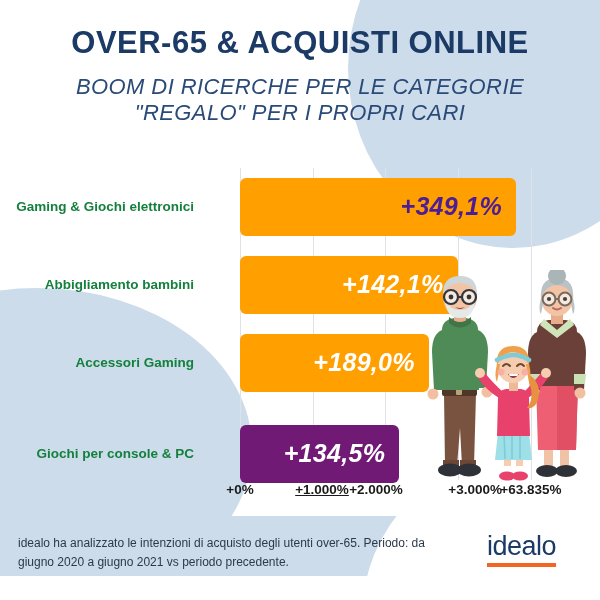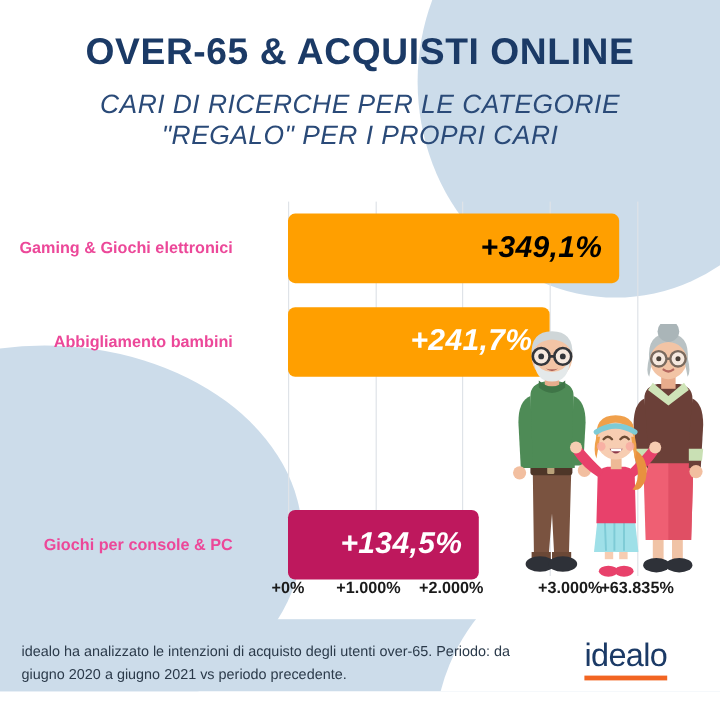--- a/index.html
+++ b/index.html
@@ -53,21 +53,21 @@
     display:flex;align-items:center;justify-content:flex-end;
     box-sizing:border-box;padding-right:14px;
   }
   .barval{
     color:#ffffff;font-size:25px;font-weight:bold;font-style:italic;
     letter-spacing:.3px;white-space:nowrap;
   }
   .catlabel{
     position:absolute;right:366px;height:100%;
     display:flex;align-items:center;justify-content:flex-end;
-    font-size:13.5px;font-weight:bold;color:#ec4899;white-space:nowrap;
+    font-size:13.5px;font-weight:bold;color:#15803d;white-space:nowrap;
   }
   #axis{
     position:absolute;left:240px;top:322px;width:320px;height:22px;
   }
   .tick{
     position:absolute;top:0;transform:translateX(-50%);
     font-size:13.5px;font-weight:bold;color:#1a1a1a;white-space:nowrap;
   }
 
   
@@ -91,54 +91,60 @@
 <div id="stage">
 
   <div class="blob" id="blob-topright"></div>
   <div class="blob" id="blob-left"></div>
   <div id="footer-band"></div>
   <div id="footer-notch"></div>
 
   <div id="header">
     <h1 id="title">OVER-65 &amp; ACQUISTI ONLINE</h1>
     <div id="subtitle">
-      <span>CARI DI RICERCHE PER LE CATEGORIE</span>
+      <span>BOOM DI RICERCHE PER LE CATEGORIE</span>
       <span>"REGALO" PER I PROPRI CARI</span>
     </div>
   </div>
 
   <div id="chart">
     <div id="plot">
         <div class="gridline" style="left: 0px;"></div>
         <div class="gridline" style="left: 72.7273px;"></div>
         <div class="gridline" style="left: 145.455px;"></div>
         <div class="gridline" style="left: 218.182px;"></div>
         <div class="gridline" style="left: 290.909px;"></div>
         <div class="rowwrap" style="top: 10.14px; height: 57.72px;">
           <div class="catlabel">Gaming &amp; Giochi elettronici</div>
           <div class="bar" style="width: 276px; background: rgb(255, 159, 0);">
-            <span class="barval" style="color: #000000;">+349,1%</span>
+            <span class="barval" style="color: #4c1d95;">+349,1%</span>
           </div>
         </div>
         <div class="rowwrap" style="top: 88.14px; height: 57.72px;">
           <div class="catlabel">Abbigliamento bambini</div>
           <div class="bar" style="width: 217.547px; background: rgb(255, 159, 0);">
-            <span class="barval" style="color: rgb(255, 255, 255);">+241,7%</span>
+            <span class="barval" style="color: rgb(255, 255, 255);">+142,1%</span>
+          </div>
+        </div>
+        <div class="rowwrap" style="top: 166.14px; height: 57.72px;">
+          <div class="catlabel">Accessori Gaming</div>
+          <div class="bar" style="width: 188.865px; background: rgb(255, 159, 0);">
+            <span class="barval" style="color: rgb(255, 255, 255);">+189,0%</span>
           </div>
         </div>
         <div class="rowwrap" style="top: 257px; height: 57.72px;">
           <div class="catlabel">Giochi per console &amp; PC</div>
-          <div class="bar" style="width: 159.203px; background: #be185d;">
+          <div class="bar" style="width: 159.203px; background: #701a75;">
             <span class="barval" style="color: rgb(255, 255, 255);">+134,5%</span>
           </div>
         </div>
       </div>
     <div id="axis">
         <span class="tick" style="left: 0px;">+0%</span>
-        <span class="tick" style="left: 67px;">+1.000%</span>
+        <span class="tick" style="left: 82px; text-decoration: underline;">+1.000%</span>
         <span class="tick" style="left: 136px;">+2.000%</span>
         <span class="tick" style="left: 218.182px; margin-left: 17px;">+3.000%</span>
         <span class="tick" style="left: 290.909px;">+63.835%</span>
       </div>
   </div>
 
   <div id="family">
     <svg viewBox="0 0 176 222" width="176" height="222" xmlns="http://www.w3.org/2000/svg">
 
       <g>

